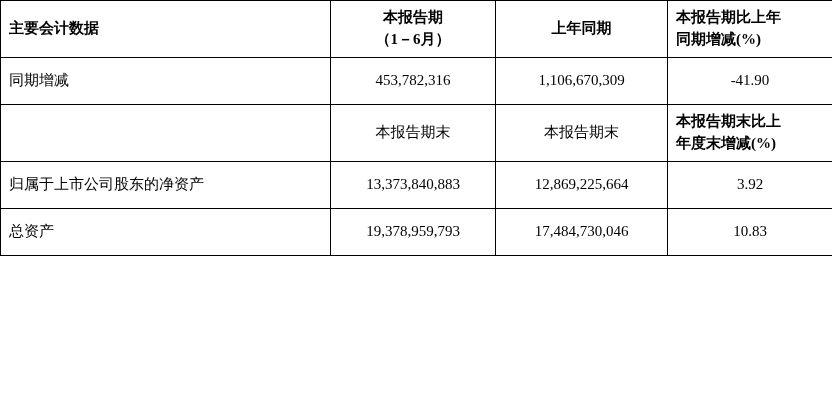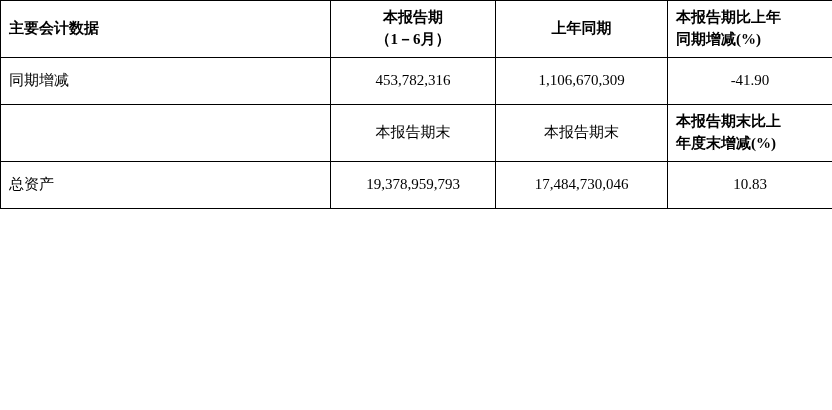--- a/index.html
+++ b/index.html
@@ -112,20 +112,26 @@
     <tr class="sub-header-row hdr-tall">
       <td class="blank"></td>
       <td>本报告期末</td>
       <td>本报告期末</td>
       <td class="wrap-head">
         <span class="two-line">本报告期末比上</span>
         <span class="two-line">年度末增减(%)</span>
       </td>
     </tr>
 
+    <tr class="tall">
+      <td class="label-cell">归属于上市公司股东的净资产</td>
+      <td class="num-cell">13,373,840,883</td>
+      <td class="num-cell">12,869,225,664</td>
+      <td class="num-cell">3.92</td>
+    </tr>
 
     <tr class="tall">
       <td class="label-cell">总资产</td>
       <td class="num-cell">19,378,959,793</td>
       <td class="num-cell">17,484,730,046</td>
       <td class="num-cell">10.83</td>
     </tr>
   </tbody>
 </table>
 

